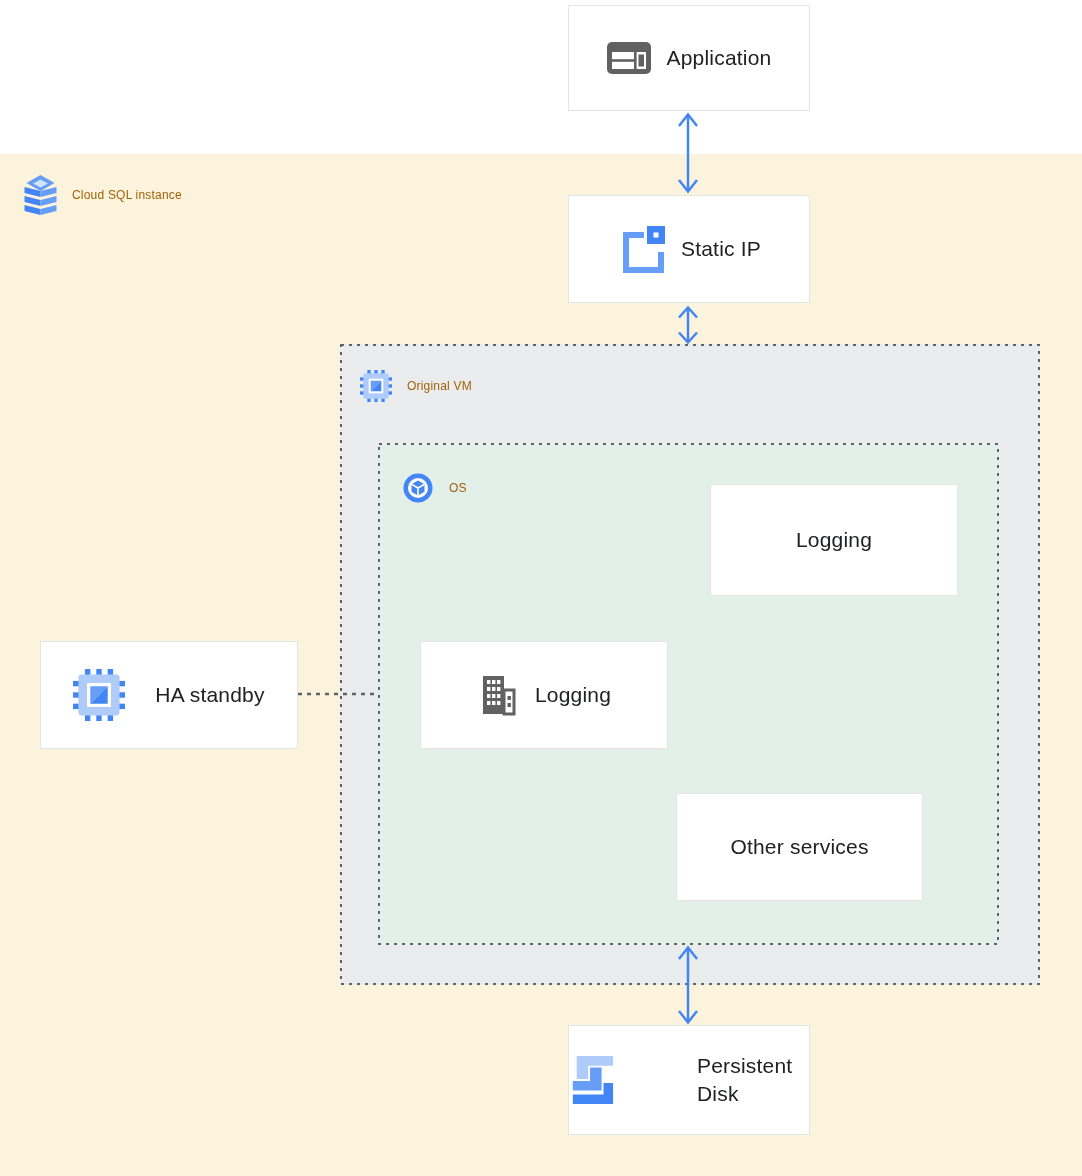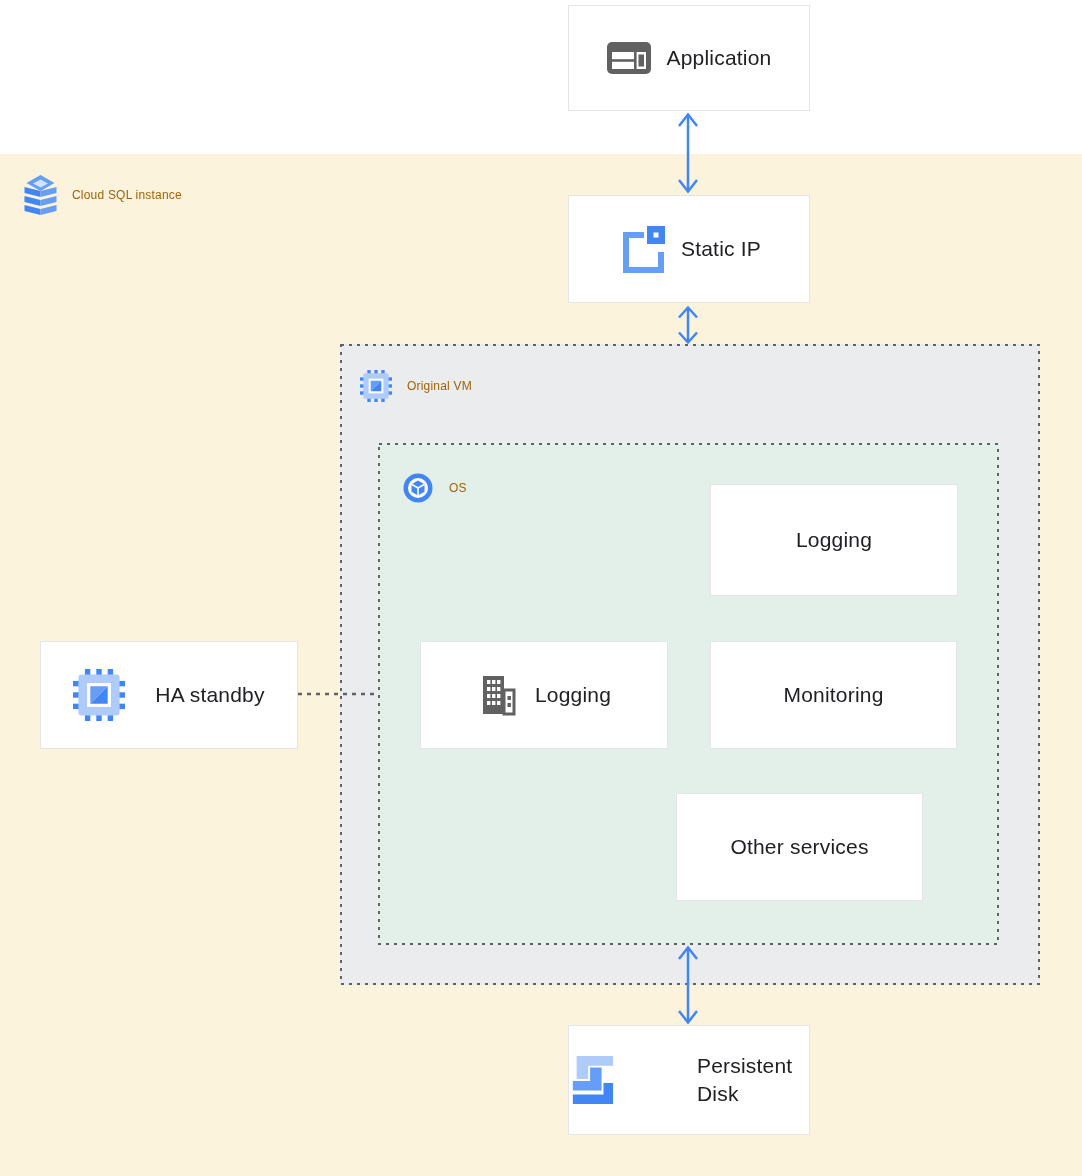--- a/index.html
+++ b/index.html
@@ -178,23 +178,20 @@
         <rect x="30.5" y="29" width="3.4" height="4" fill="#616161"></rect>
       </svg>
     </span>
     <span class="node-label">Logging</span>
   </div>
 
   <div class="abs node text-only" style="left:710px; top:484px; width:248px; height:112px;justify-content:center;">
     <span class="node-label">Logging</span>
   </div>
 
-  <div class="abs node text-only" style="left:710px; top:641px; width:247px; height:108px;">
-    <span class="node-label">Monitoring</span>
-  </div>
 
   <div class="abs node text-only" style="left:676px; top:793px; width:247px; height:108px;">
     <span class="node-label">Other services</span>
   </div>
 
   <div class="abs node" style="left:568px; top:1025px; width:242px; height:110px;justify-content:space-between;">
     <span class="icon">
       <svg width="46" height="48" viewBox="0 0 48 50">
         <path d="M8,0 H46 V10 H20 V24 H8 Z" fill="#AECBFA"></path>
         <path d="M22,12 H34 V36 H4 V26 H22 Z" fill="#669DF6"></path>

